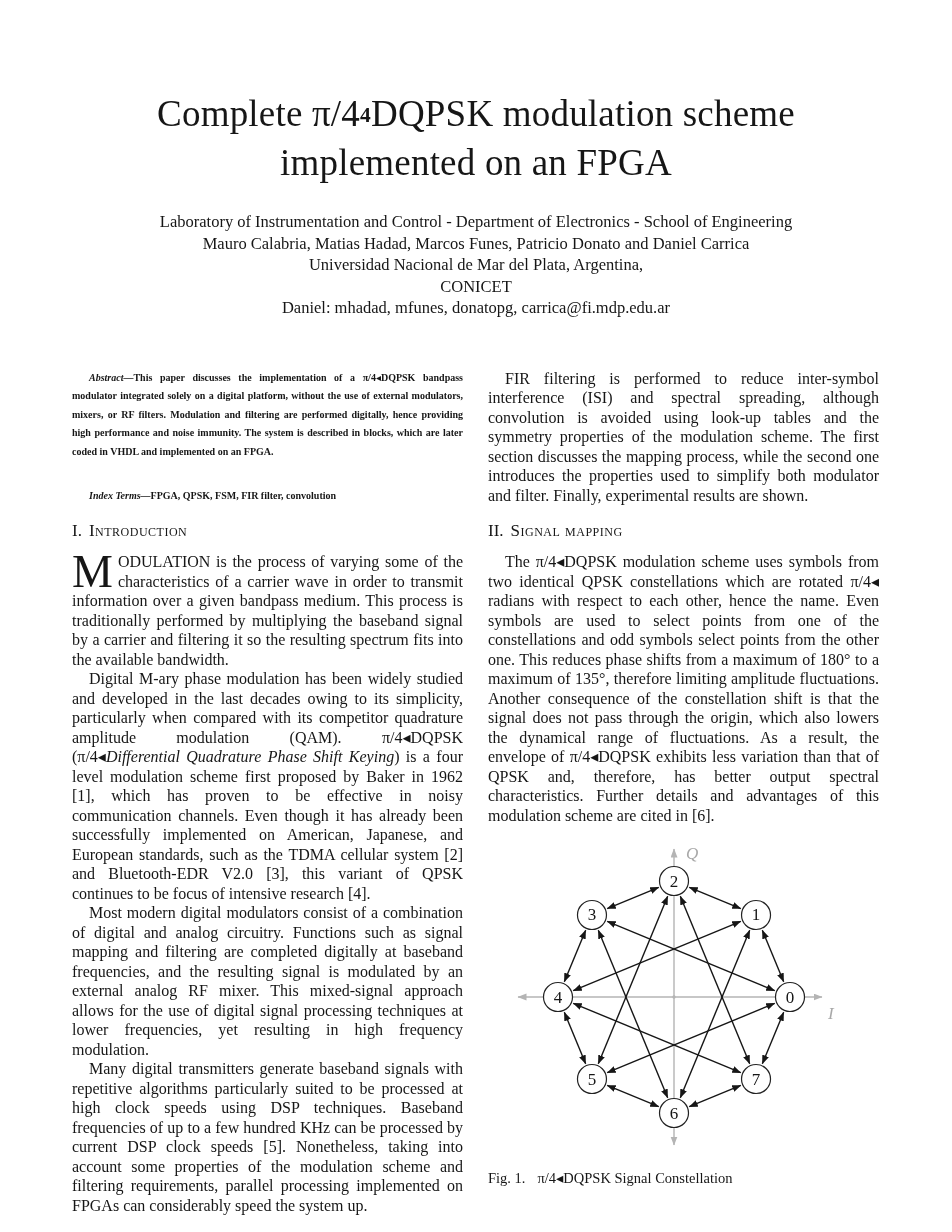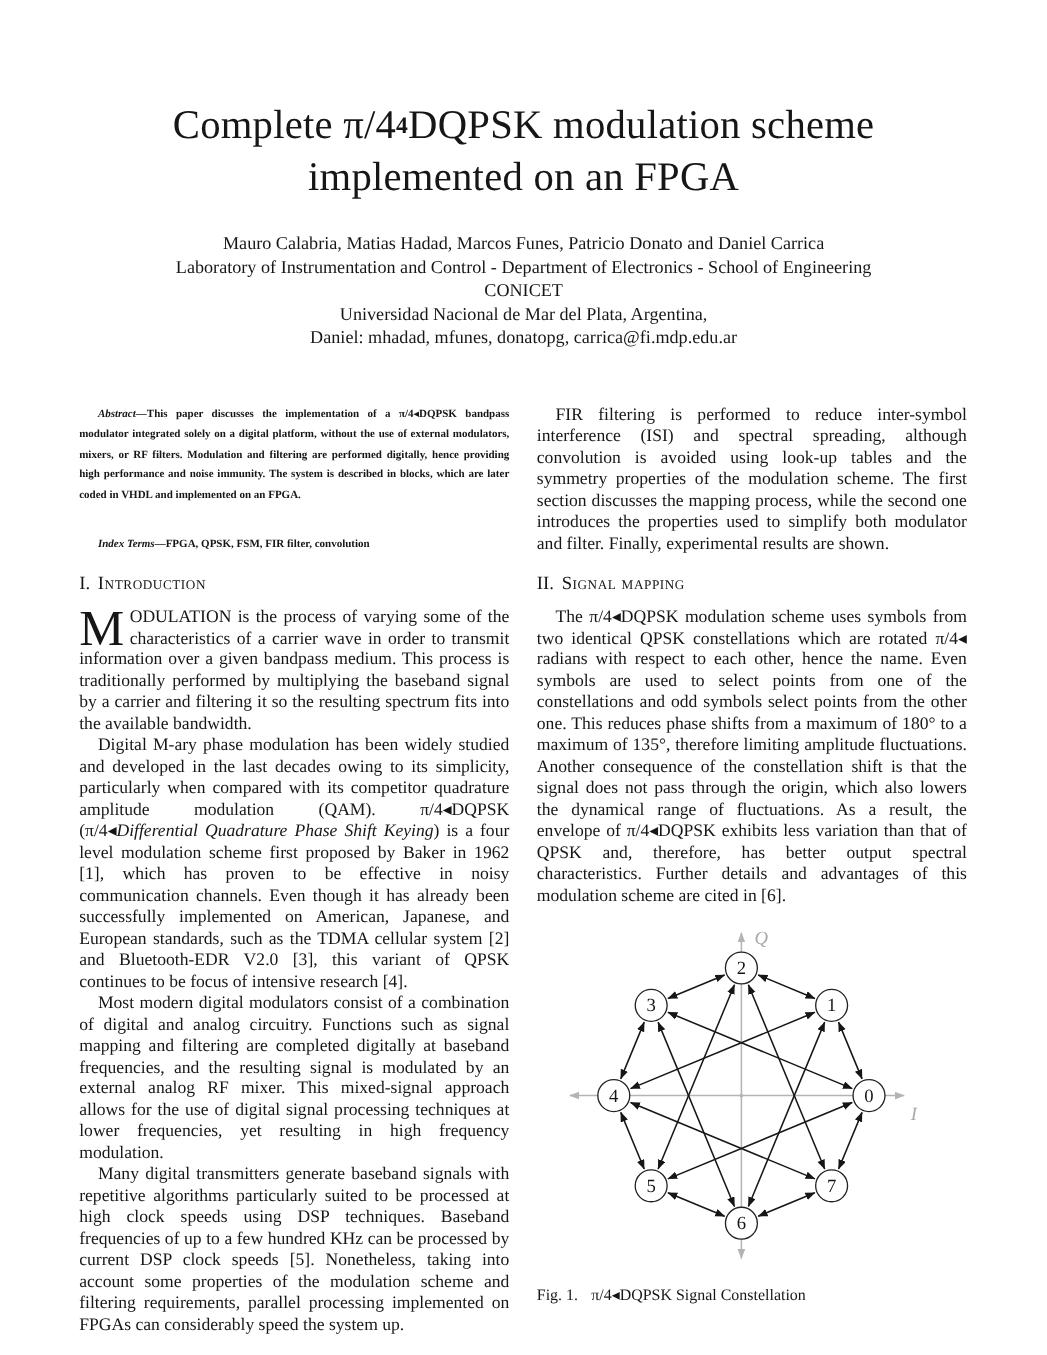--- a/index.html
+++ b/index.html
@@ -41,24 +41,24 @@
   .fig-caption .fig-label{margin-right:12px;}
 </style>
 </head>
 <body>
 
 <div class="page">
 
   <h1 class="title"><span>Complete π/4</span><span class="glyph">4</span><span>DQPSK modulation scheme implemented on an FPGA</span></h1>
 
   <div class="authors">
+    <div>Laboratory of Instrumentation and Control - Department of Electronics - School of Engineering</div>
     <div>Mauro Calabria, Matias Hadad, Marcos Funes, Patricio Donato and Daniel Carrica</div>
-    <div>Laboratory of Instrumentation and Control - Department of Electronics - School of Engineering</div>
+    <div>Universidad Nacional de Mar del Plata, Argentina,</div>
     <div>CONICET</div>
-    <div>Universidad Nacional de Mar del Plata, Argentina,</div>
     <div>Daniel: mhadad, mfunes, donatopg, carrica@fi.mdp.edu.ar</div>
   </div>
 
   <div class="columns">
 
     <div class="col">
 
       <p class="abstract"><span class="lead-label">Abstract—</span><span>This paper discusses the implementation of a π/4◂DQPSK bandpass modulator integrated solely on a digital platform, without the use of external modulators, mixers, or RF filters. Modulation and filtering are performed digitally, hence providing high performance and noise immunity. The system is described in blocks, which are later coded in VHDL and implemented on an FPGA.</span></p>
 
       <p class="index-terms"><span class="lead-label">Index Terms—</span><span>FPGA, QPSK, FSM, FIR filter, convolution</span></p>

